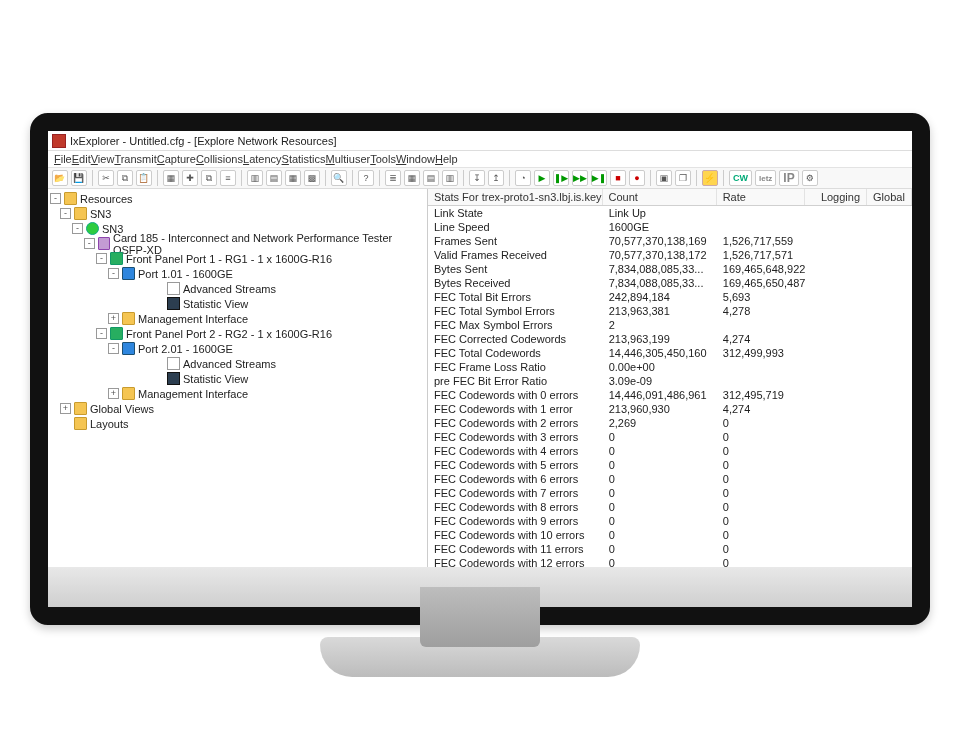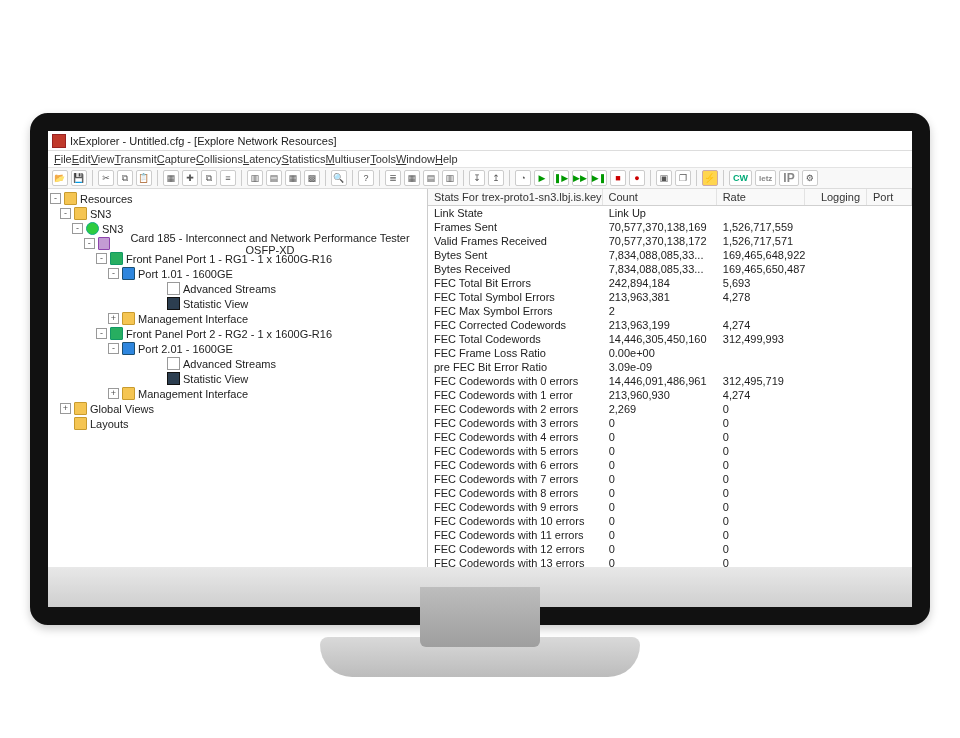--- a/index.html
+++ b/index.html
@@ -29,21 +29,21 @@
   .exp{width:11px;height:11px;border:1px solid #999;display:flex;align-items:center;justify-content:center;font-size:9px;line-height:1;color:#555;background:#fff;cursor:default;}
   .noexp{width:11px;height:11px;}
   .ic{width:13px;height:13px;display:inline-block;}
   .ic-folder{background:#f5c552;border:1px solid #c89b2e;border-radius:1px;}
   .ic-green{background:#2ecc40;border:1px solid #1a8;border-radius:50%;}
   .ic-card{background:#c39bd3;border:1px solid #8e44ad;border-radius:1px;}
   .ic-port{background:#27ae60;border:1px solid #196;border-radius:1px;}
   .ic-portblue{background:#2e86de;border:1px solid #1b4f72;border-radius:1px;}
   .ic-doc{background:#fff;border:1px solid #999;}
   .ic-stat{background:#2c3e50;border:1px solid #111;}
-  .label{color:#222;text-align:center;}
+  .label{color:#222;}
   .i1{padding-left:12px;} .i2{padding-left:24px;} .i3{padding-left:36px;} .i4{padding-left:48px;} .i5{padding-left:60px;} .i6{padding-left:105px;}
   .stats-pane{flex:1;overflow:auto;}
   .stats-header{display:flex;border-bottom:1px solid #d0d0d0;background:#fff;position:sticky;top:0;}
   .stats-header .col{padding:2px 6px;border-right:1px solid #e3e3e3;font-size:11px;color:#333;background:#f9f9f9;overflow:hidden;white-space:nowrap;}
   .stats-body .srow{display:flex;}
   .stats-body .cell{padding:0 6px;height:14px;line-height:14px;overflow:hidden;white-space:nowrap;font-size:11px;color:#222;}
   .c0{width:200px;} .c1{width:130px;} .c2{width:100px;} .c3{width:70px;text-align:right;} .c4{width:50px;}
 </style>
 </head>
 <body>
@@ -204,26 +204,33 @@
               <span class="label">Layouts</span>
             </div>
           </div>
       </div>
       <div class="stats-pane">
         <div class="stats-header">
           <div class="col c0">Stats For trex-proto1-sn3.lbj.is.keysight.com/1.1</div>
           <div class="col c1">Count</div>
           <div class="col c2">Rate</div>
           <div class="col c3">Logging</div>
-          <div class="col c4">Port</div>
+          <div class="col c4">Global</div>
         </div>
         <div class="stats-body" id="stats-body">
             <div class="srow">
               <div class="cell c0">Link State</div>
               <div class="cell c1">Link Up</div>
+              <div class="cell c2"></div>
+              <div class="cell c3"></div>
+              <div class="cell c4"></div>
+            </div>
+            <div class="srow">
+              <div class="cell c0">Line Speed</div>
+              <div class="cell c1">1600GE</div>
               <div class="cell c2"></div>
               <div class="cell c3"></div>
               <div class="cell c4"></div>
             </div>
             <div class="srow">
               <div class="cell c0">Frames Sent</div>
               <div class="cell c1">70,577,370,138,169</div>
               <div class="cell c2">1,526,717,559</div>
               <div class="cell c3"></div>
               <div class="cell c4"></div>

